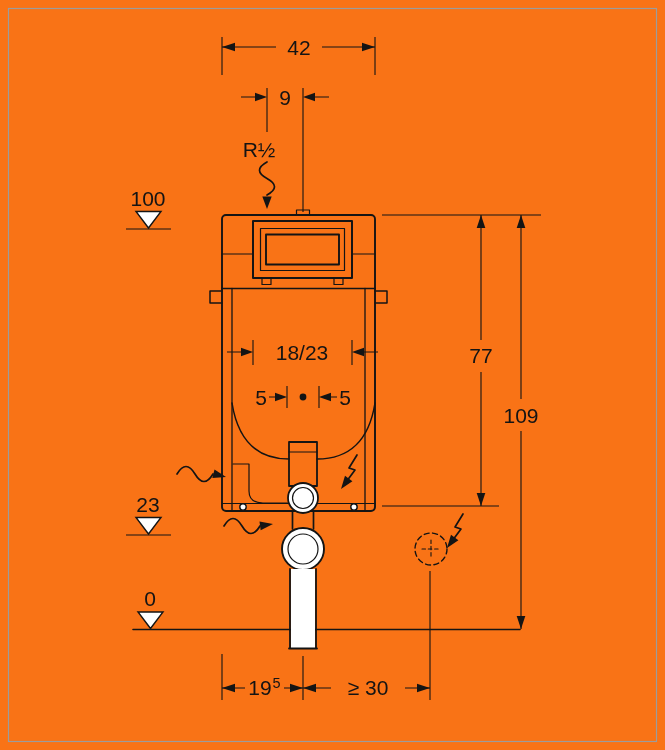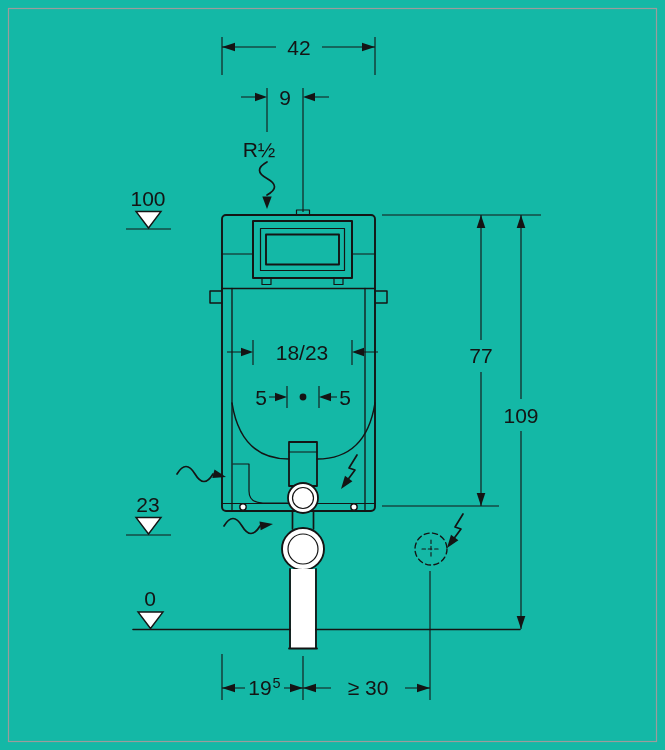--- a/index.html
+++ b/index.html
@@ -1,16 +1,16 @@
 <!DOCTYPE html>
 <html><head>
 <meta charset="utf-8">
 <style>
   html,body{margin:0;padding:0;background:#ffffff;}
-  .stage{position:relative;width:665px;height:750px;background:#14b8a6;overflow:hidden;}
+  .stage{position:relative;width:665px;height:750px;background:#f97316;overflow:hidden;}
   svg{display:block;}
   text{font-family:"Liberation Sans","DejaVu Sans",sans-serif;fill:#141414;}
   .t21{font-size:21px;text-anchor:middle;}
   .tsup{font-size:14.5px;text-anchor:start;}
   .obj{stroke:#141414;fill:none;stroke-linecap:round;stroke-linejoin:round;}
   .dim{stroke:#141414;stroke-width:1.1;fill:none;}
   .arr{fill:#141414;stroke:none;}
   .lvl{fill:#ffffff;stroke:#141414;stroke-width:1.4;}
   .dashed{stroke-dasharray:5 3.5;}
   .dashed2{stroke-dasharray:3.5 2.8;}

